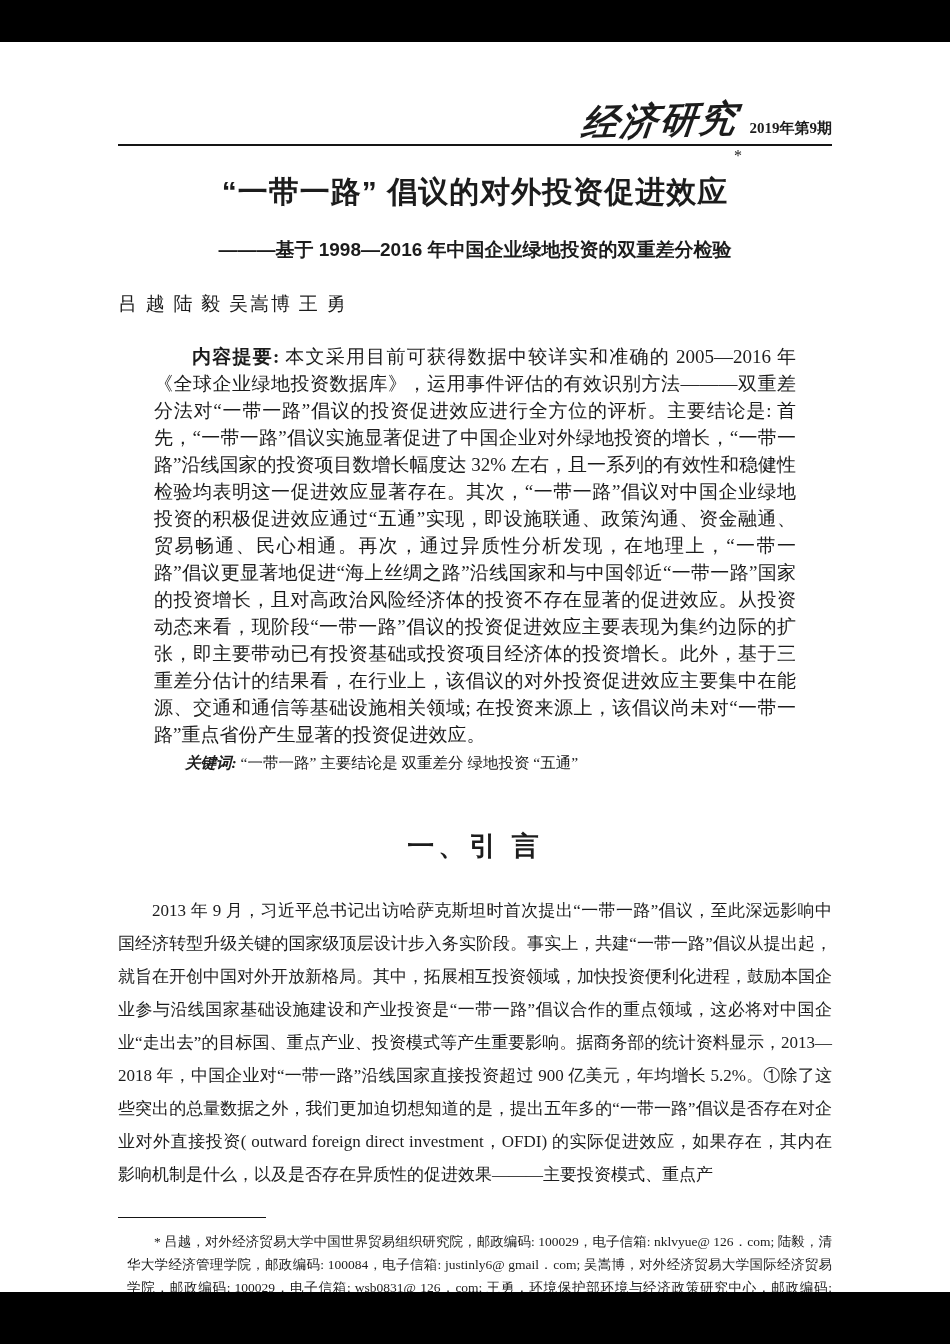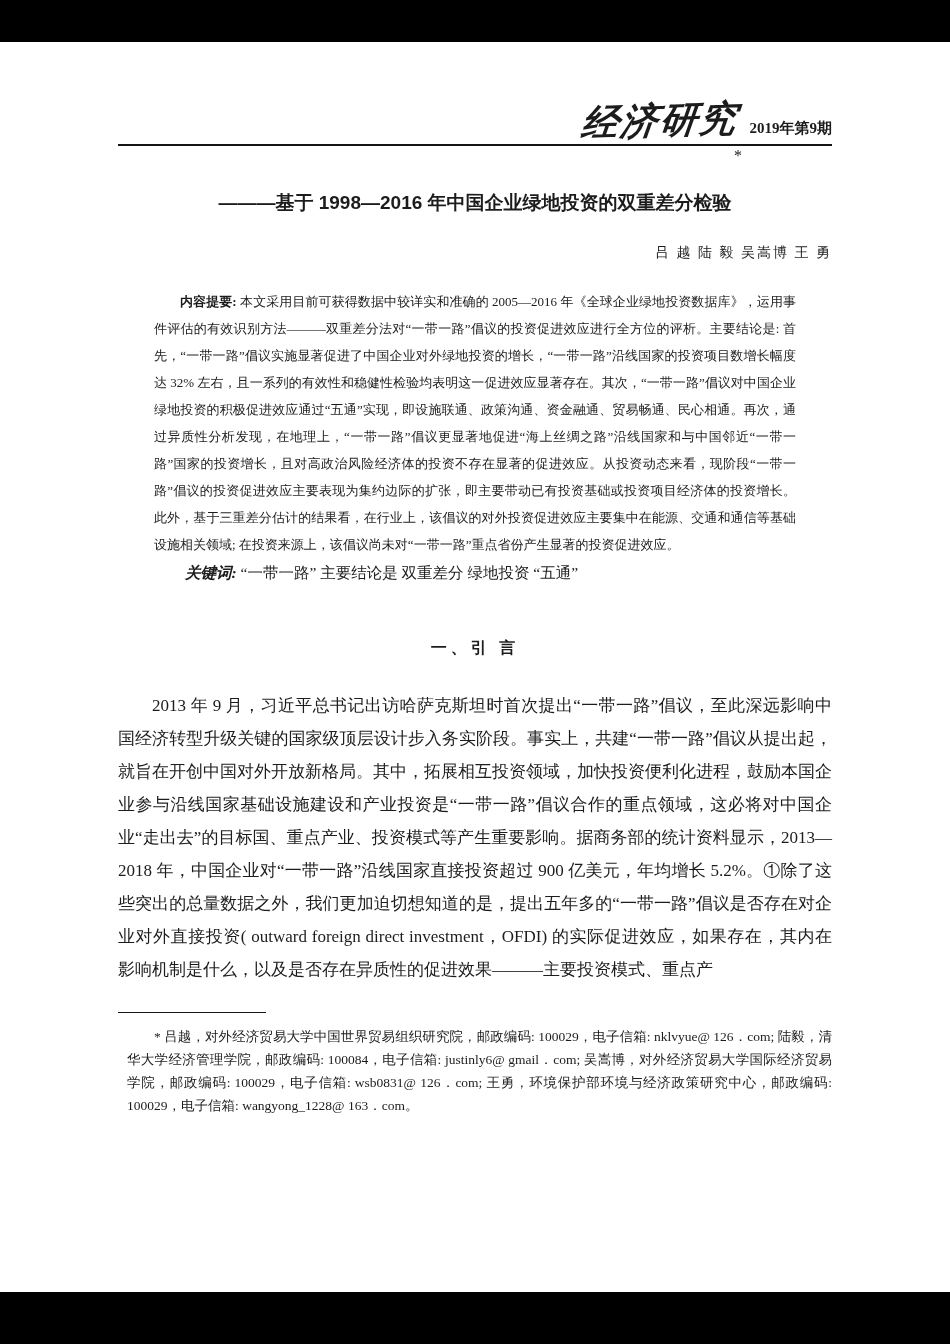--- a/index.html
+++ b/index.html
@@ -12,29 +12,29 @@
   .content { flex:1 1 auto; padding:0 118px; overflow:hidden; }
 
   .header-row { display:flex; justify-content:flex-end; align-items:baseline; gap:12px; margin-top:60px; }
   .journal-logo { font-size:37px; font-weight:bold; font-style:italic; display:inline-block; transform:skewX(-8deg) rotate(-2deg); letter-spacing:2px; line-height:1; }
   .journal-issue { font-size:15px; font-weight:bold; }
   .header-rule { border-bottom:2px solid #151515; margin-top:5px; }
   .star-row { text-align:right; padding-right:90px; font-size:16px; height:20px; line-height:20px; }
 
   .paper-title { text-align:center; font-family:"Liberation Sans","DejaVu Sans",sans-serif; font-weight:bold; font-size:30px; letter-spacing:1px; margin-top:6px; }
   .paper-subtitle { text-align:center; font-family:"Liberation Sans","DejaVu Sans",sans-serif; font-weight:bold; font-size:19px; margin-top:24px; }
-  .paper-authors { text-align:right; font-size:14px; letter-spacing:2px; margin-top:28px; }
+  .paper-authors { text-align:left; font-size:19px; letter-spacing:2px; margin-top:28px; }
 
   .abstract-block { margin:26px 36px 0 36px; }
-  .abstract-para { font-size:13px; line-height:27px; text-align:justify; text-indent:2em; }
+  .abstract-para { font-size:19px; line-height:27px; text-align:justify; text-indent:2em; }
   .abstract-label { font-weight:bold; }
   .keywords-para { font-size:15.5px; line-height:27px; text-align:justify; text-indent:2em; margin-top:1px; }
   .keywords-label { font-weight:bold;font-style:italic; }
 
-  .section-heading { text-align:center; font-family:"Liberation Sans","DejaVu Sans",sans-serif; font-weight:bold; font-size:16px; letter-spacing:4px; margin-top:52px; }
+  .section-heading { text-align:center; font-family:"Liberation Sans","DejaVu Sans",sans-serif; font-weight:bold; font-size:27px; letter-spacing:4px; margin-top:52px; }
 
   .body-para { margin-top:30px; font-size:17px; line-height:33px; text-align:justify; text-indent:2em; }
 
   .footnote-rule { width:148px; border-bottom:1.5px solid #151515; margin-top:26px; }
   .footnote-para { margin-top:12px; font-size:13.5px; line-height:23px; text-align:justify; text-indent:2em;margin-left:9px; }
 </style>
 </head>
 <body>
 
 <div class="frame">
@@ -42,20 +42,21 @@
 
   <div class="content">
 
     <div class="header-row">
       <span class="journal-logo">经济研究</span>
       <span class="journal-issue">2019年第9期</span>
     </div>
     <div class="header-rule"></div>
     <div class="star-row">*</div>
 
+    <h1 class="paper-title">“一带一路” 倡议的对外投资促进效应</h1>
     <h2 class="paper-subtitle">———基于 1998—2016 年中国企业绿地投资的双重差分检验</h2>
     <div class="paper-authors">吕 越  陆 毅  吴嵩博  王 勇</div>
 
     <div class="abstract-block">
       <p class="abstract-para"><span class="abstract-label">内容提要:</span><span> 本文采用目前可获得数据中较详实和准确的 2005—2016 年《全球企业绿地投资数据库》，运用事件评估的有效识别方法———双重差分法对“一带一路”倡议的投资促进效应进行全方位的评析。主要结论是: 首先，“一带一路”倡议实施显著促进了中国企业对外绿地投资的增长，“一带一路”沿线国家的投资项目数增长幅度达 32% 左右，且一系列的有效性和稳健性检验均表明这一促进效应显著存在。其次，“一带一路”倡议对中国企业绿地投资的积极促进效应通过“五通”实现，即设施联通、政策沟通、资金融通、贸易畅通、民心相通。再次，通过异质性分析发现，在地理上，“一带一路”倡议更显著地促进“海上丝绸之路”沿线国家和与中国邻近“一带一路”国家的投资增长，且对高政治风险经济体的投资不存在显著的促进效应。从投资动态来看，现阶段“一带一路”倡议的投资促进效应主要表现为集约边际的扩张，即主要带动已有投资基础或投资项目经济体的投资增长。此外，基于三重差分估计的结果看，在行业上，该倡议的对外投资促进效应主要集中在能源、交通和通信等基础设施相关领域; 在投资来源上，该倡议尚未对“一带一路”重点省份产生显著的投资促进效应。</span></p>
       <p class="keywords-para"><span class="keywords-label">关键词:</span><span> “一带一路” 主要结论是 双重差分 绿地投资 “五通”</span></p>
     </div>
 
     <h3 class="section-heading">一、引 言</h3>
 

